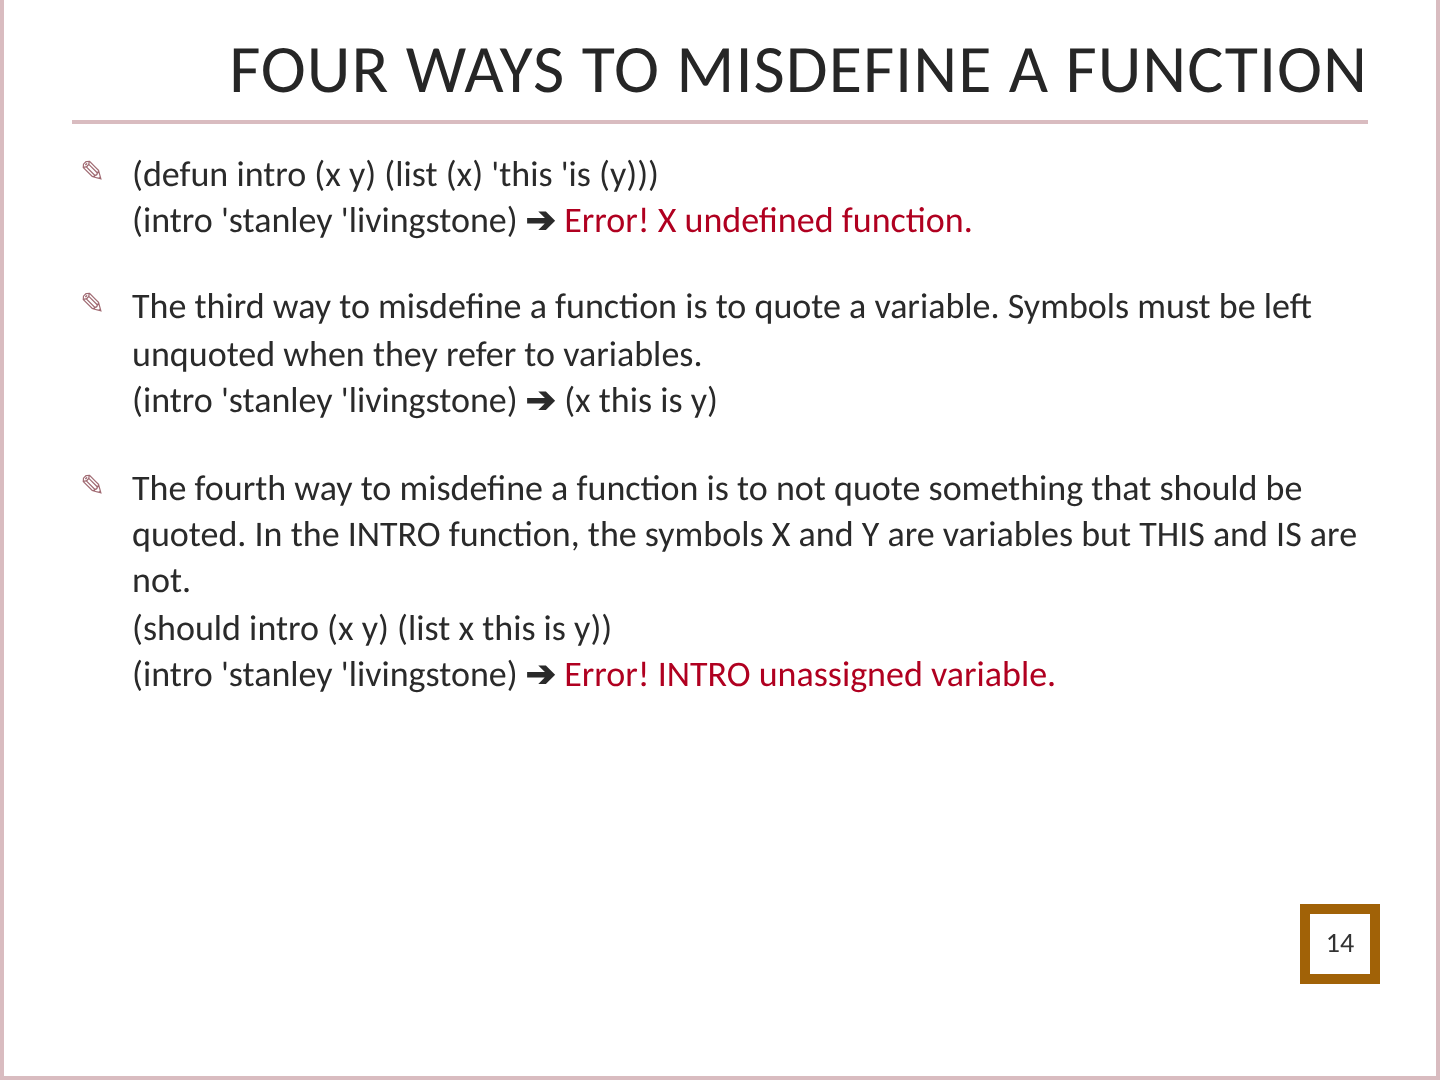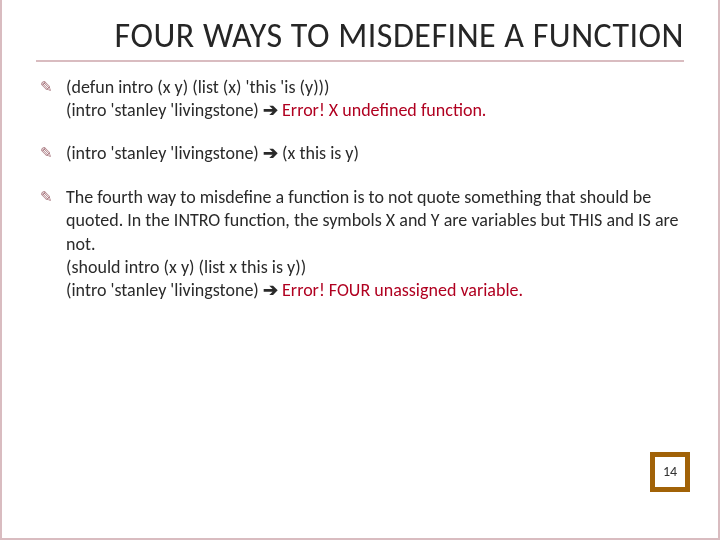--- a/index.html
+++ b/index.html
@@ -91,34 +91,35 @@
       <div class="sub">(defun intro (x y) (list (x) 'this 'is (y)))</div>
       <div class="sub">
         <span>(intro 'stanley 'livingstone)</span>
         <span class="arrow">➔</span>
         <span class="err">Error! X undefined function.</span>
       </div>
     </li>
 
     <li>
       <span class="bullet-icon">✎</span>
+      <div class="sub">The third way to misdefine a function is to quote a variable. Symbols must be left unquoted when they refer to variables.</div>
       <div class="sub">
         <span>(intro 'stanley 'livingstone)</span>
         <span class="arrow">➔</span>
         <span>(x this is y)</span>
       </div>
     </li>
 
     <li>
       <span class="bullet-icon">✎</span>
       <div class="sub">The fourth way to misdefine a function is to not quote something that should be quoted. In the INTRO function, the symbols X and Y are variables but THIS and IS are not.</div>
       <div class="sub">(should intro (x y) (list x this is y))</div>
       <div class="sub">
         <span>(intro 'stanley 'livingstone)</span>
         <span class="arrow">➔</span>
-        <span class="err">Error! FOUR unassigned variable.</span>
+        <span class="err">Error! INTRO unassigned variable.</span>
       </div>
     </li>
 
   </ul>
 
   <div class="num-badge">14</div>
 </div>
 
 </body></html>

